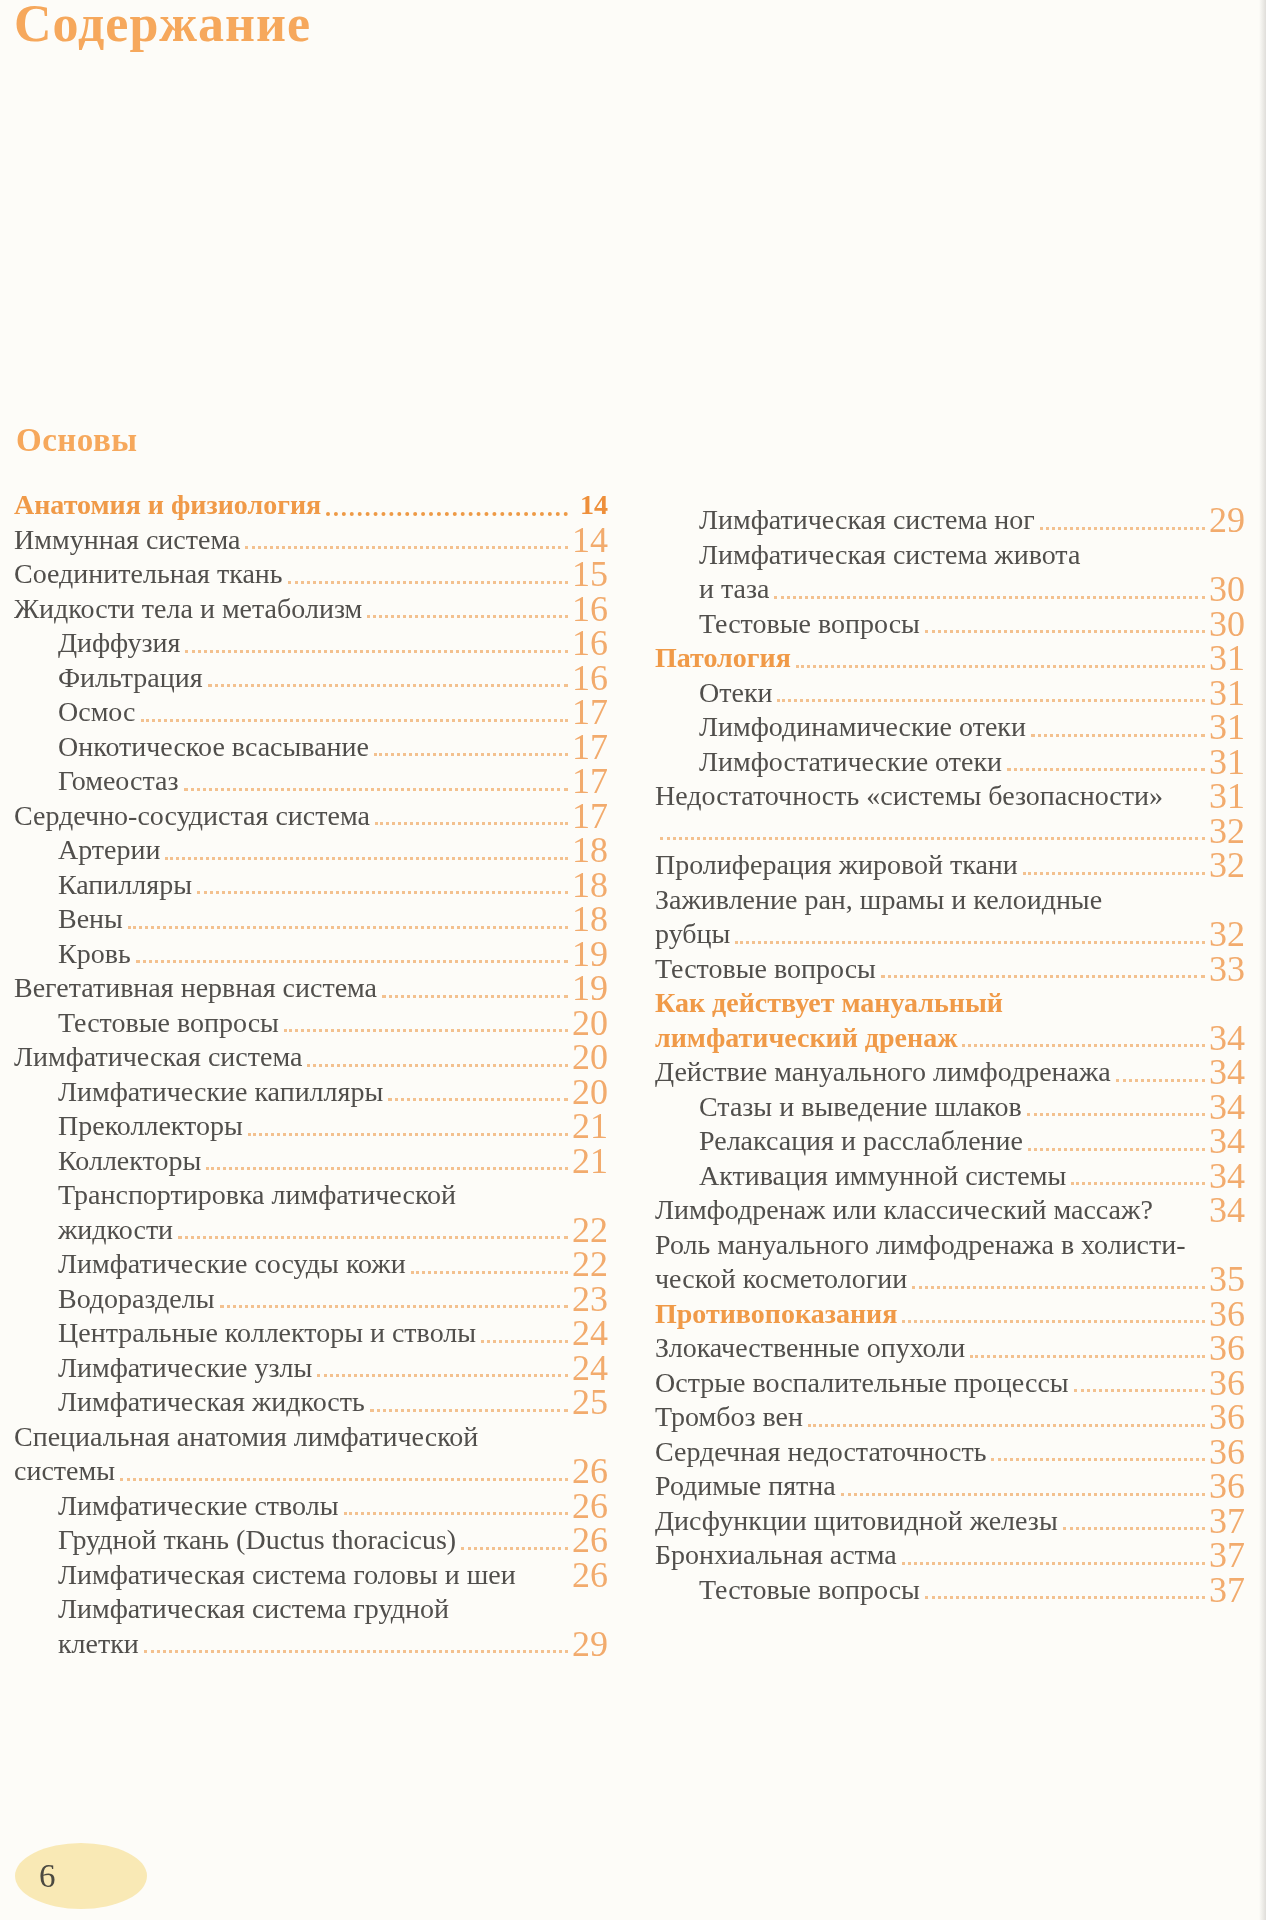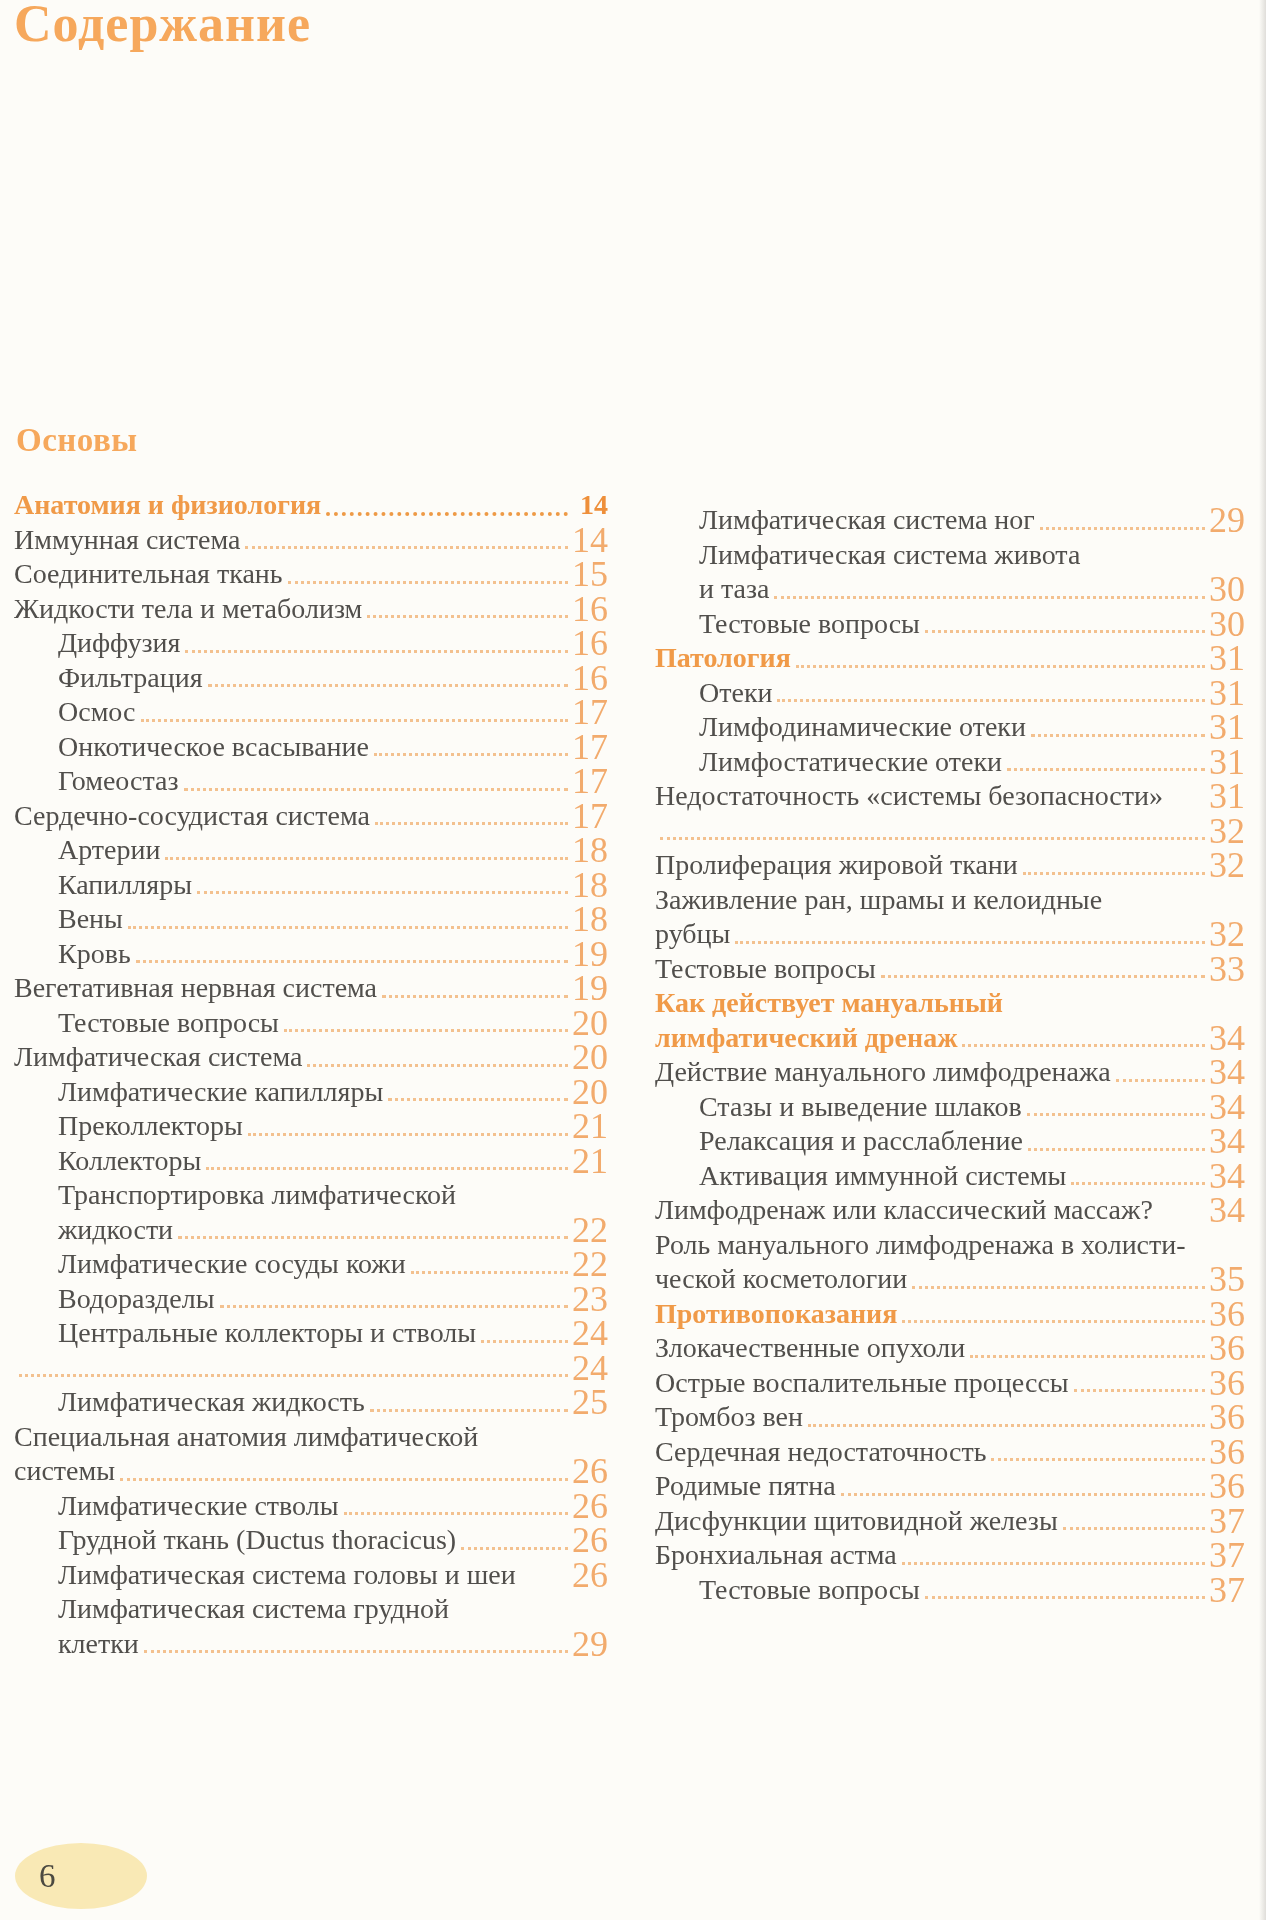--- a/index.html
+++ b/index.html
@@ -191,20 +191,21 @@
         <span class="t">Водоразделы</span>
         <span class="lead"></span>
         <span class="num">23</span>
       </div>
       <div class="row ind">
         <span class="t">Центральные коллекторы и стволы</span>
         <span class="lead"></span>
         <span class="num">24</span>
       </div>
       <div class="row ind">
+        <span class="t">Лимфатические узлы</span>
         <span class="lead"></span>
         <span class="num">24</span>
       </div>
       <div class="row ind">
         <span class="t">Лимфатическая жидкость</span>
         <span class="lead"></span>
         <span class="num">25</span>
       </div>
       <div class="row">
         <span class="t">Специальная анатомия лимфатической</span>

